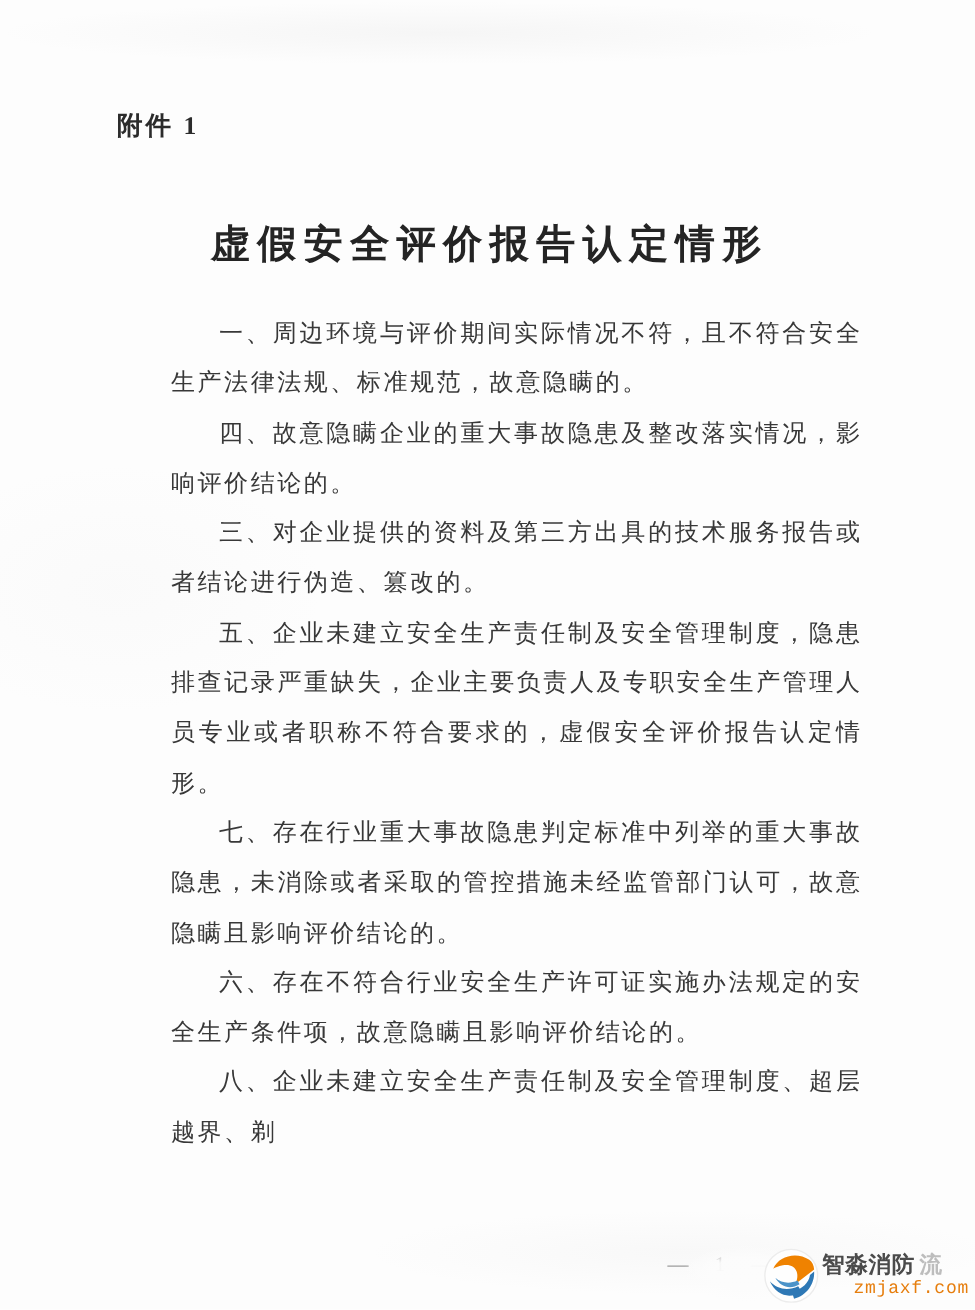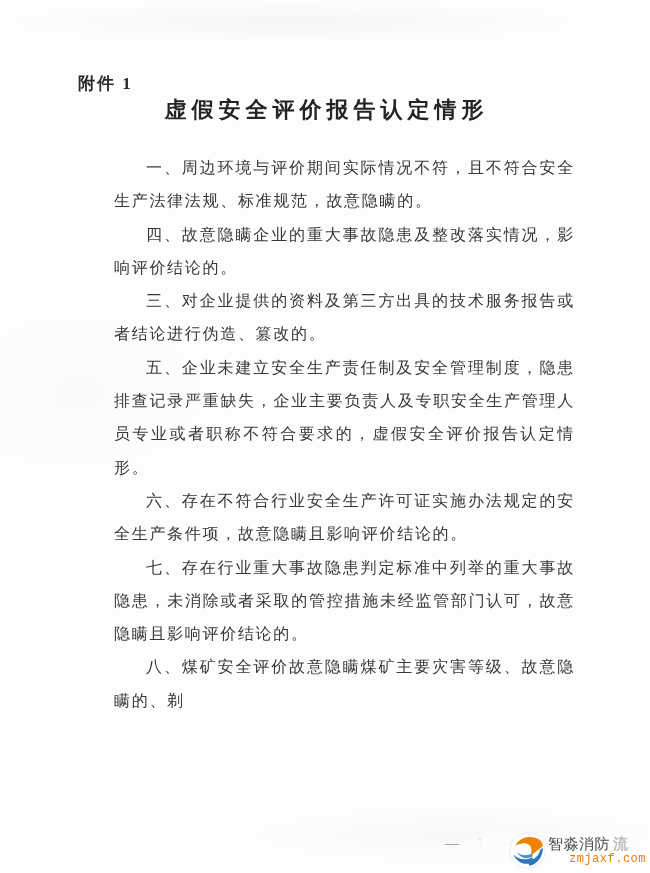--- a/index.html
+++ b/index.html
@@ -22,22 +22,23 @@
       #fdfdfd;
     padding: 72px 75px 0 78px;
   }
   .attachment-label {
     font-size: 17px;
     font-weight: 700;
     color: #2b2b2b;
     letter-spacing: 2px;
   }
   .doc-title {
+    margin-top: 50px;
     text-align: center;
-    font-size: 22px;
+    font-size: 26px;
     font-weight: 700;
     color: #242424;
     letter-spacing: 5px;
     white-space: nowrap;
   }
   .doc-body {
     margin-top: 26px;
     color: #333333;
   }
   .doc-body p {
@@ -81,21 +82,21 @@
     width: 37px;
     height: 37px;
     flex: 0 0 auto;
     margin-right: 2px;
   }
   .wm-text { position: relative; line-height: 1; }
   .wm-brand-row { display: flex; align-items: baseline; white-space: nowrap; }
   .wm-brand {
     font-family: "Liberation Sans", "DejaVu Sans", sans-serif;
     font-size: 15px;
-    font-weight: 400;
+    font-weight: 700;
     color: #4b4b4b;
     letter-spacing: 0.5px;
   }
   .wm-brand-suffix {
     font-family: "Liberation Sans", "DejaVu Sans", sans-serif;
     font-size: 15px;
     font-weight: 700;
     color: #bdbdbd;
     margin-left: 3px;
   }
@@ -117,23 +118,23 @@
 
   <div class="attachment-label">附件 1</div>
 
   <h1 class="doc-title">虚假安全评价报告认定情形</h1>
 
   <div class="doc-body">
     <p>一、周边环境与评价期间实际情况不符，且不符合安全生产法律法规、标准规范，故意隐瞒的。</p>
     <p>四、故意隐瞒企业的重大事故隐患及整改落实情况，影响评价结论的。</p>
     <p>三、对企业提供的资料及第三方出具的技术服务报告或者结论进行伪造、篡改的。</p>
     <p>五、企业未建立安全生产责任制及安全管理制度，隐患排查记录严重缺失，企业主要负责人及专职安全生产管理人员专业或者职称不符合要求的，虚假安全评价报告认定情形。</p>
+    <p>七、存在行业重大事故隐患判定标准中列举的重大事故隐患，未消除或者采取的管控措施未经监管部门认可，故意隐瞒且影响评价结论的。</p>
     <p>六、存在不符合行业安全生产许可证实施办法规定的安全生产条件项，故意隐瞒且影响评价结论的。</p>
-    <p>七、存在行业重大事故隐患判定标准中列举的重大事故隐患，未消除或者采取的管控措施未经监管部门认可，故意隐瞒且影响评价结论的。</p>
-    <p>八、煤矿安全评价故意隐瞒煤矿主要灾害等级、故意隐瞒的、剃</p>
+    <p>八、企业未建立安全生产责任制及安全管理制度、超层越界、剃</p>
   </div>
 
   <div class="page-number">— 1 —</div>
 
   <div class="watermark">
     <div class="wm-logo">
       <svg width="37" height="37" viewBox="0 0 40 40" xmlns="http://www.w3.org/2000/svg">
         <circle cx="20" cy="20" r="19" fill="#fefefe" stroke="#ececec" stroke-width="1"></circle>
         <path d="M7 15 C 11 5.5, 24 2.5, 33 8.5 C 35 10, 36.3 12.5, 36.5 15.5
                  L 23 26 C 27 17, 22 11, 14 12.5 C 10.5 13.2, 8.3 14.2, 7 15 Z" fill="#ef8200"></path>

